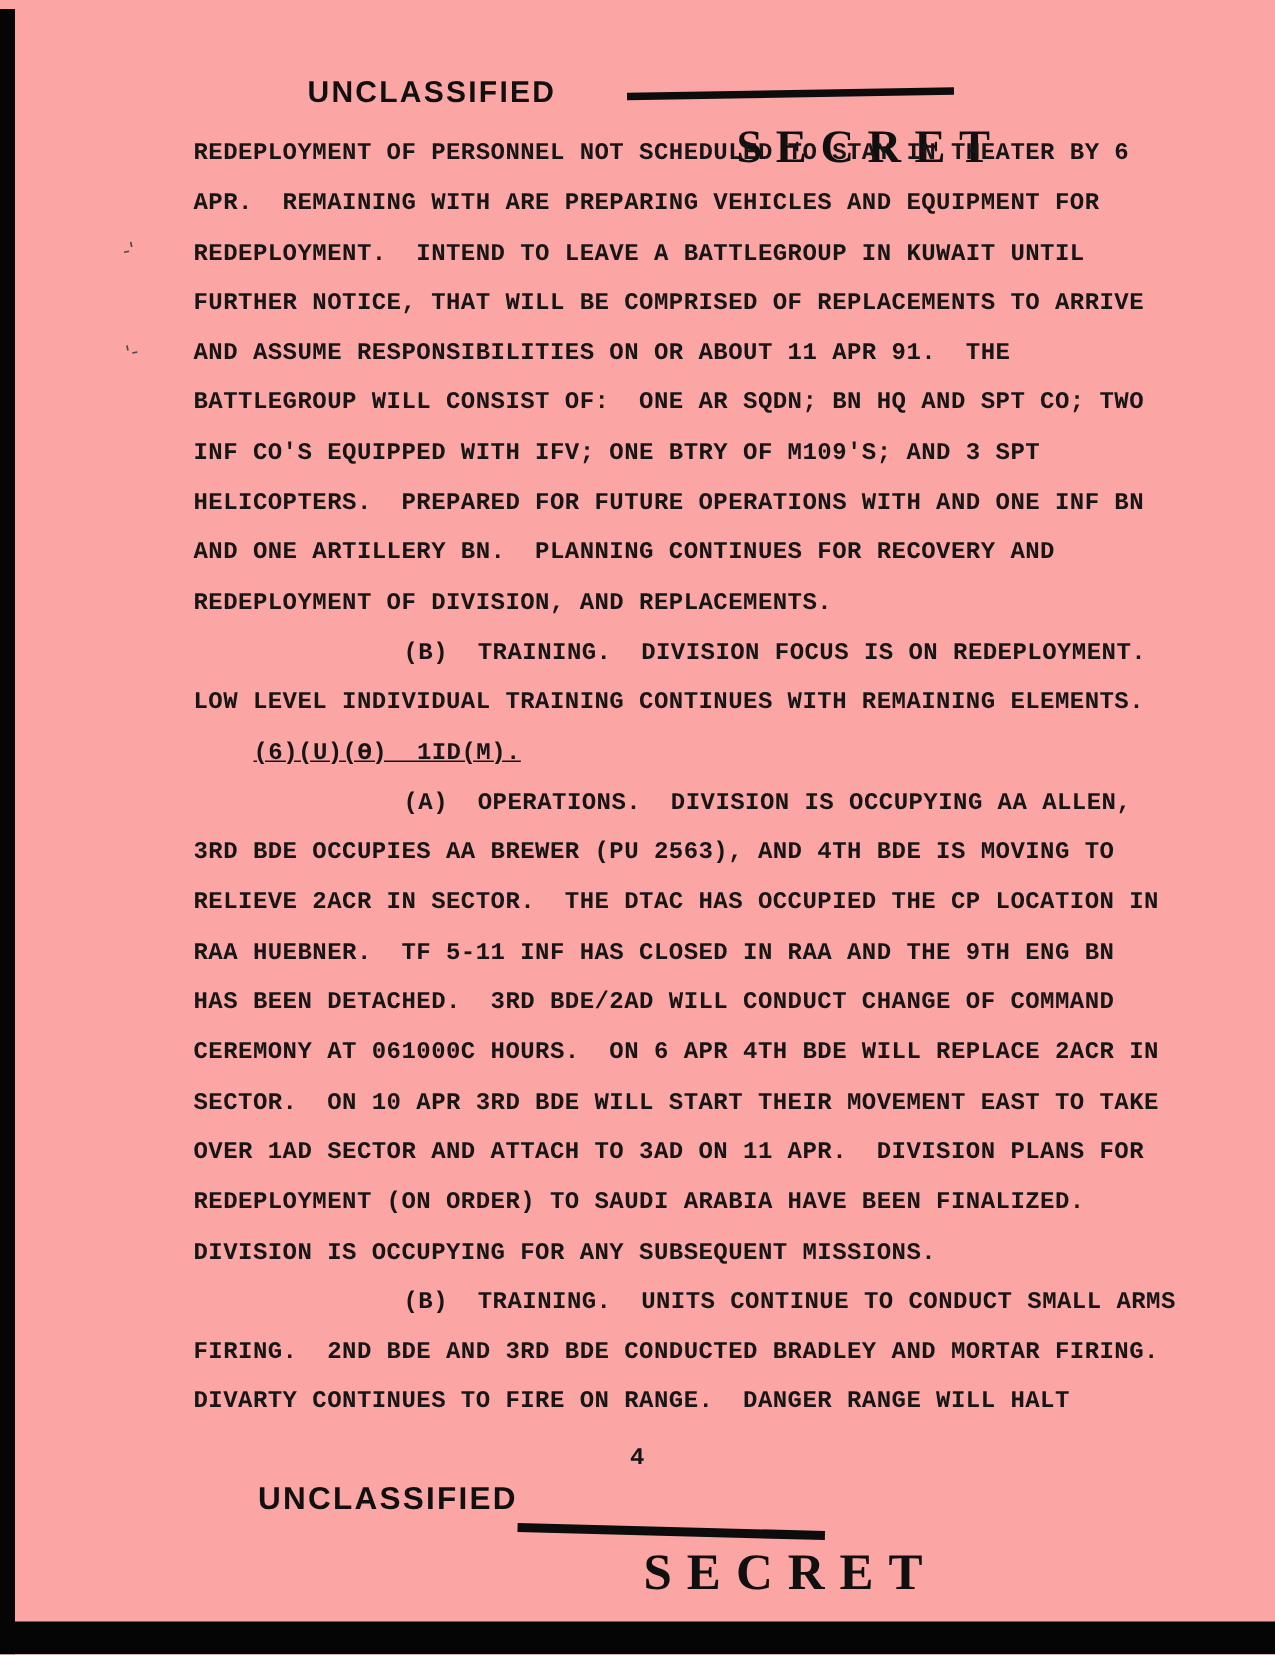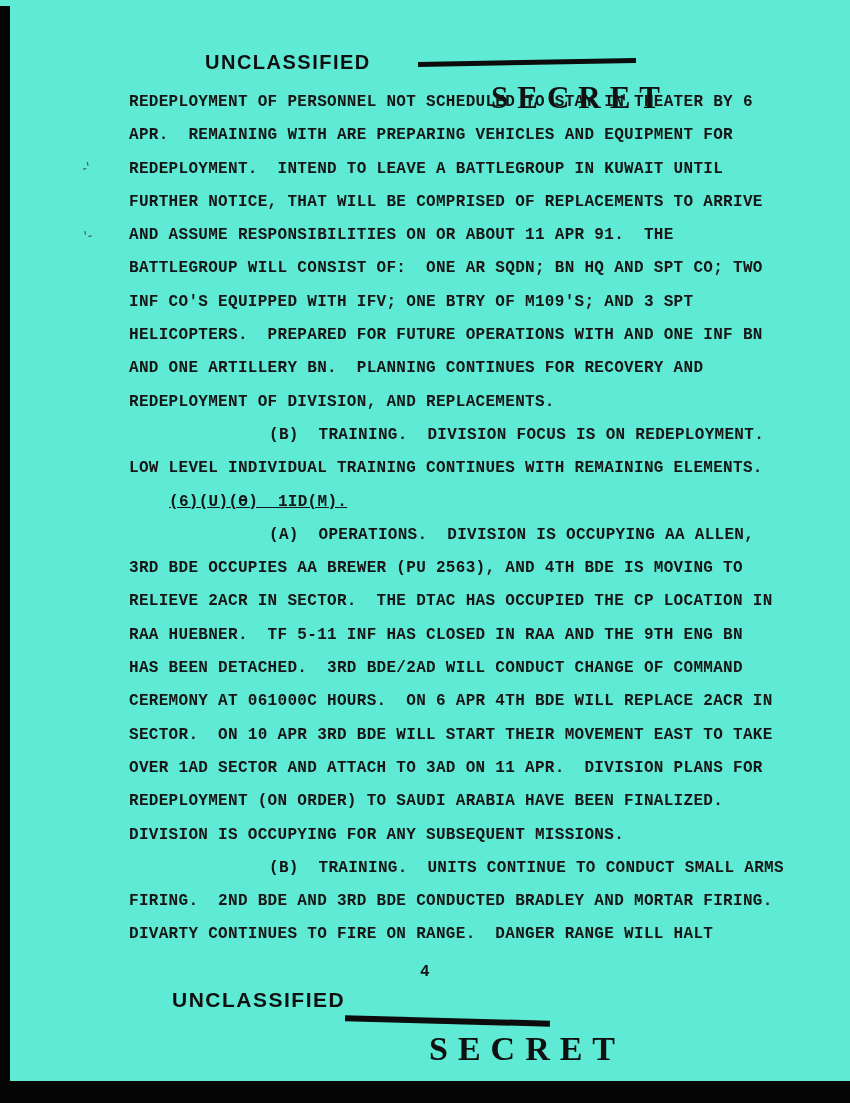--- a/index.html
+++ b/index.html
@@ -4,21 +4,21 @@
 <style>
   html, body {
     margin: 0;
     padding: 0;
     background: #e8e8e6;
   }
   .page {
     position: relative;
     width: 850px;
     height: 1103px;
-    background: #5eead4;
+    background: #fca5a5;
     overflow: hidden;
     font-family: "Liberation Mono", monospace;
     color: #141414;
   }
   
   .left-bar {
     position: absolute;
     left: 0;
     top: 6px;
     width: 10px;

